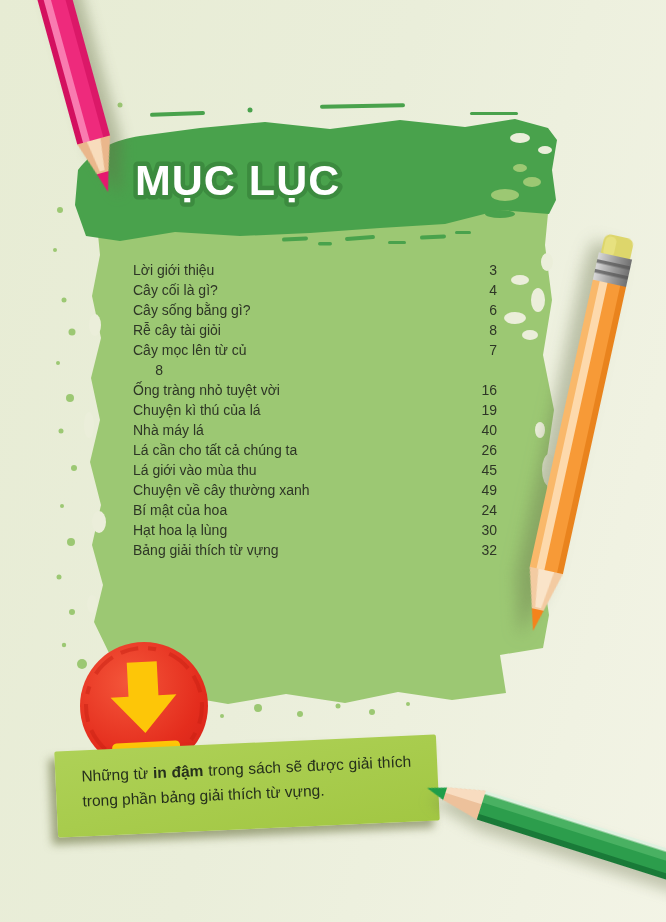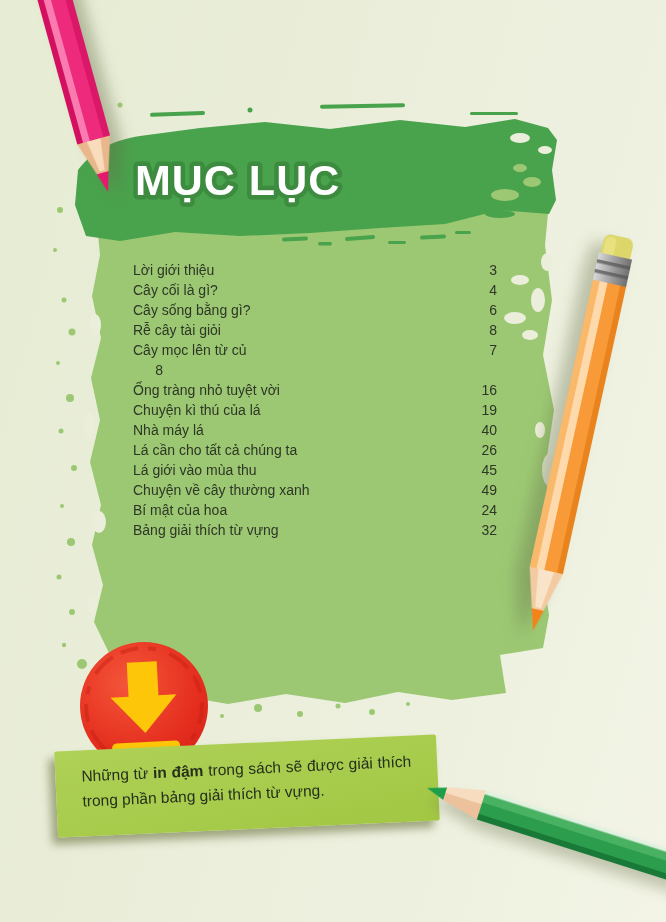--- a/index.html
+++ b/index.html
@@ -189,20 +189,24 @@
       </div>
       <div class="toc-row">
         <span class="toc-label">Chuyện về cây thường xanh</span>
         <span class="toc-page">49</span>
       </div>
       <div class="toc-row">
         <span class="toc-label">Bí mật của hoa</span>
         <span class="toc-page">24</span>
       </div>
       <div class="toc-row">
+        <span class="toc-label">Hạt hoa lạ lùng</span>
+        <span class="toc-page">30</span>
+      </div>
+      <div class="toc-row">
         <span class="toc-label">Bảng giải thích từ vựng</span>
         <span class="toc-page">32</span>
       </div>
     </div>
 
   <svg id="badge" viewBox="-70 -70 140 140">
     <defs>
       <radialGradient id="gradRed" cx="38%" cy="32%" r="80%">
         <stop offset="0%" stop-color="#f4563a"></stop>
         <stop offset="70%" stop-color="#e42d1d"></stop>

